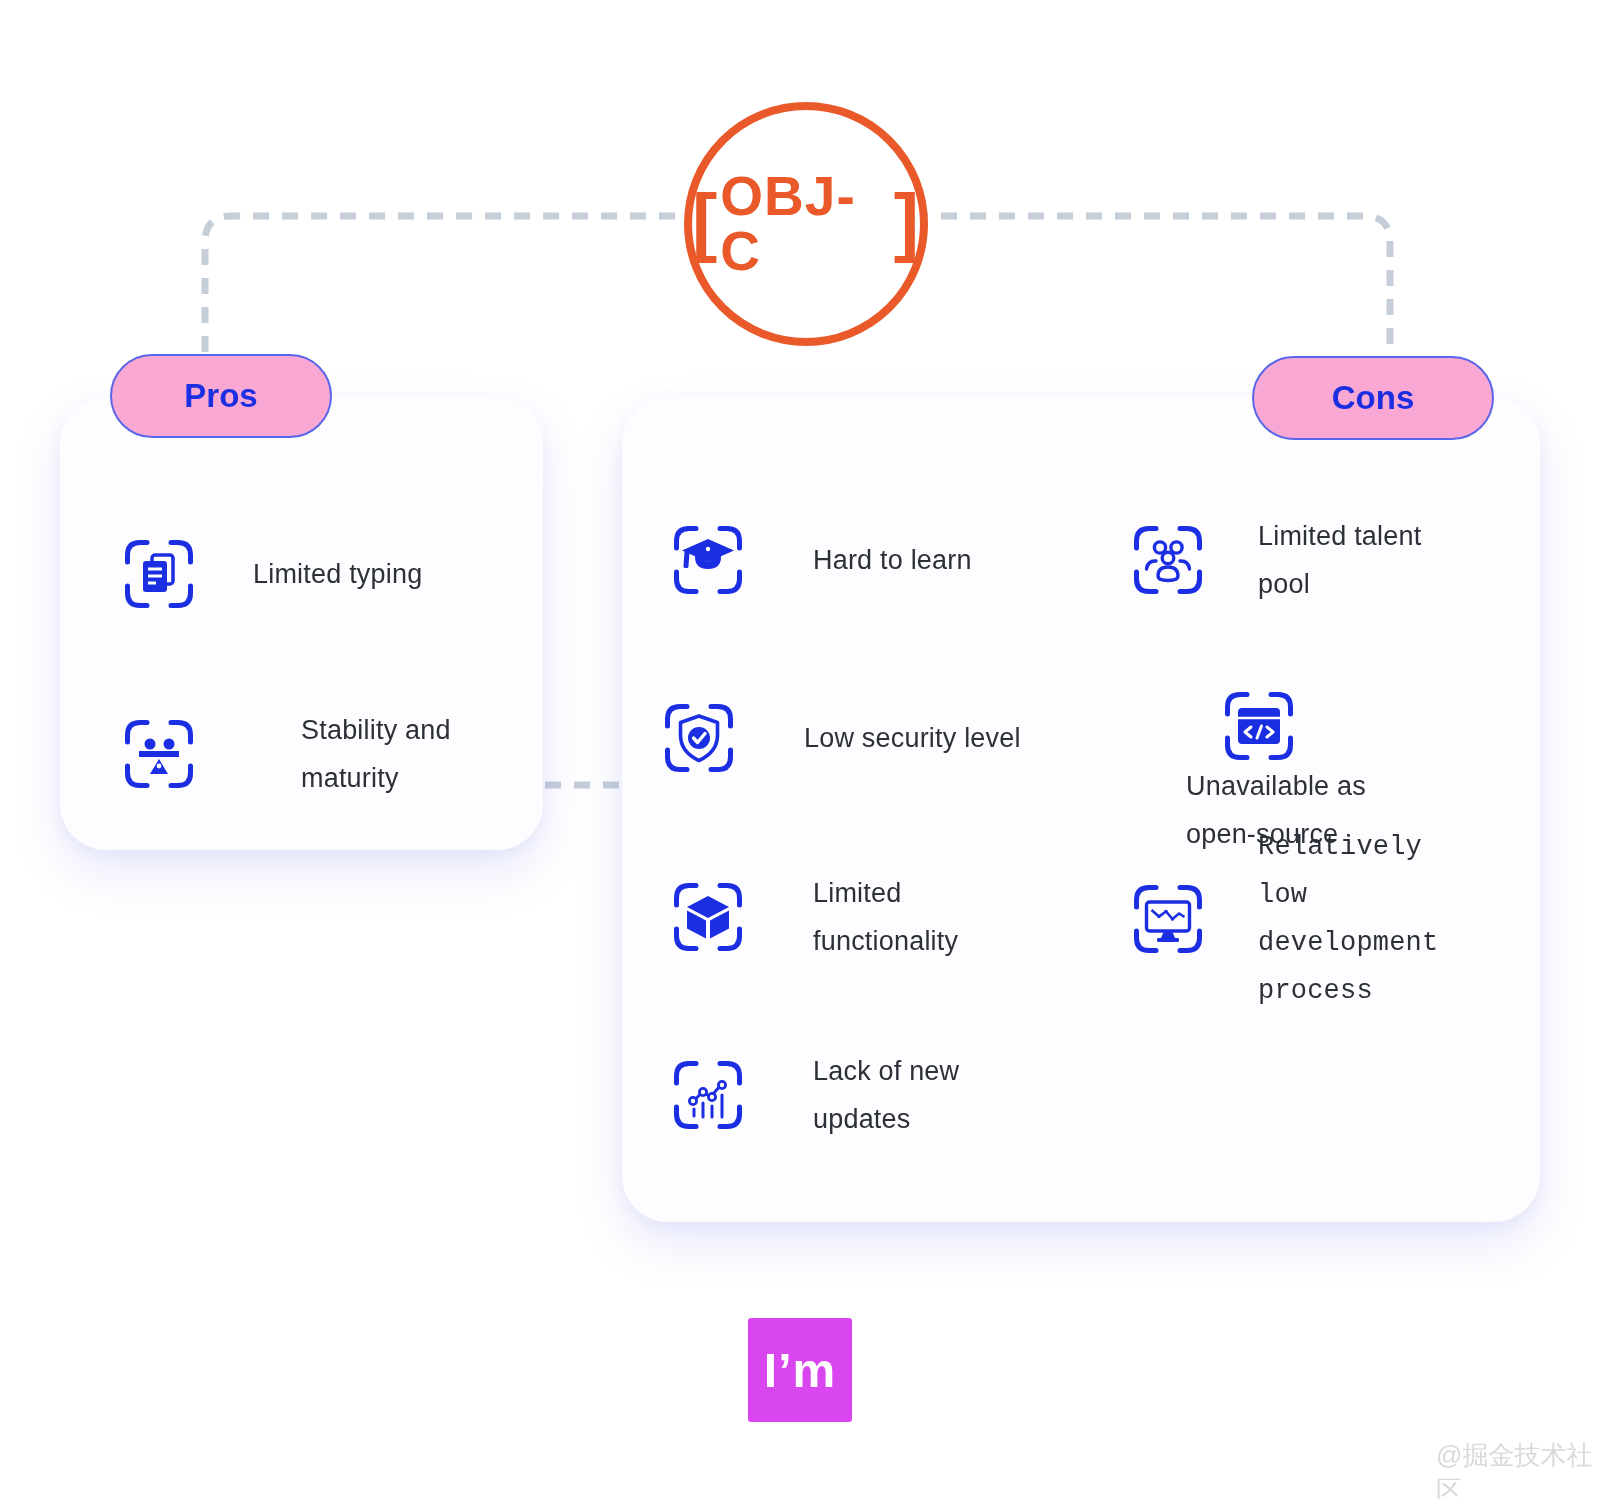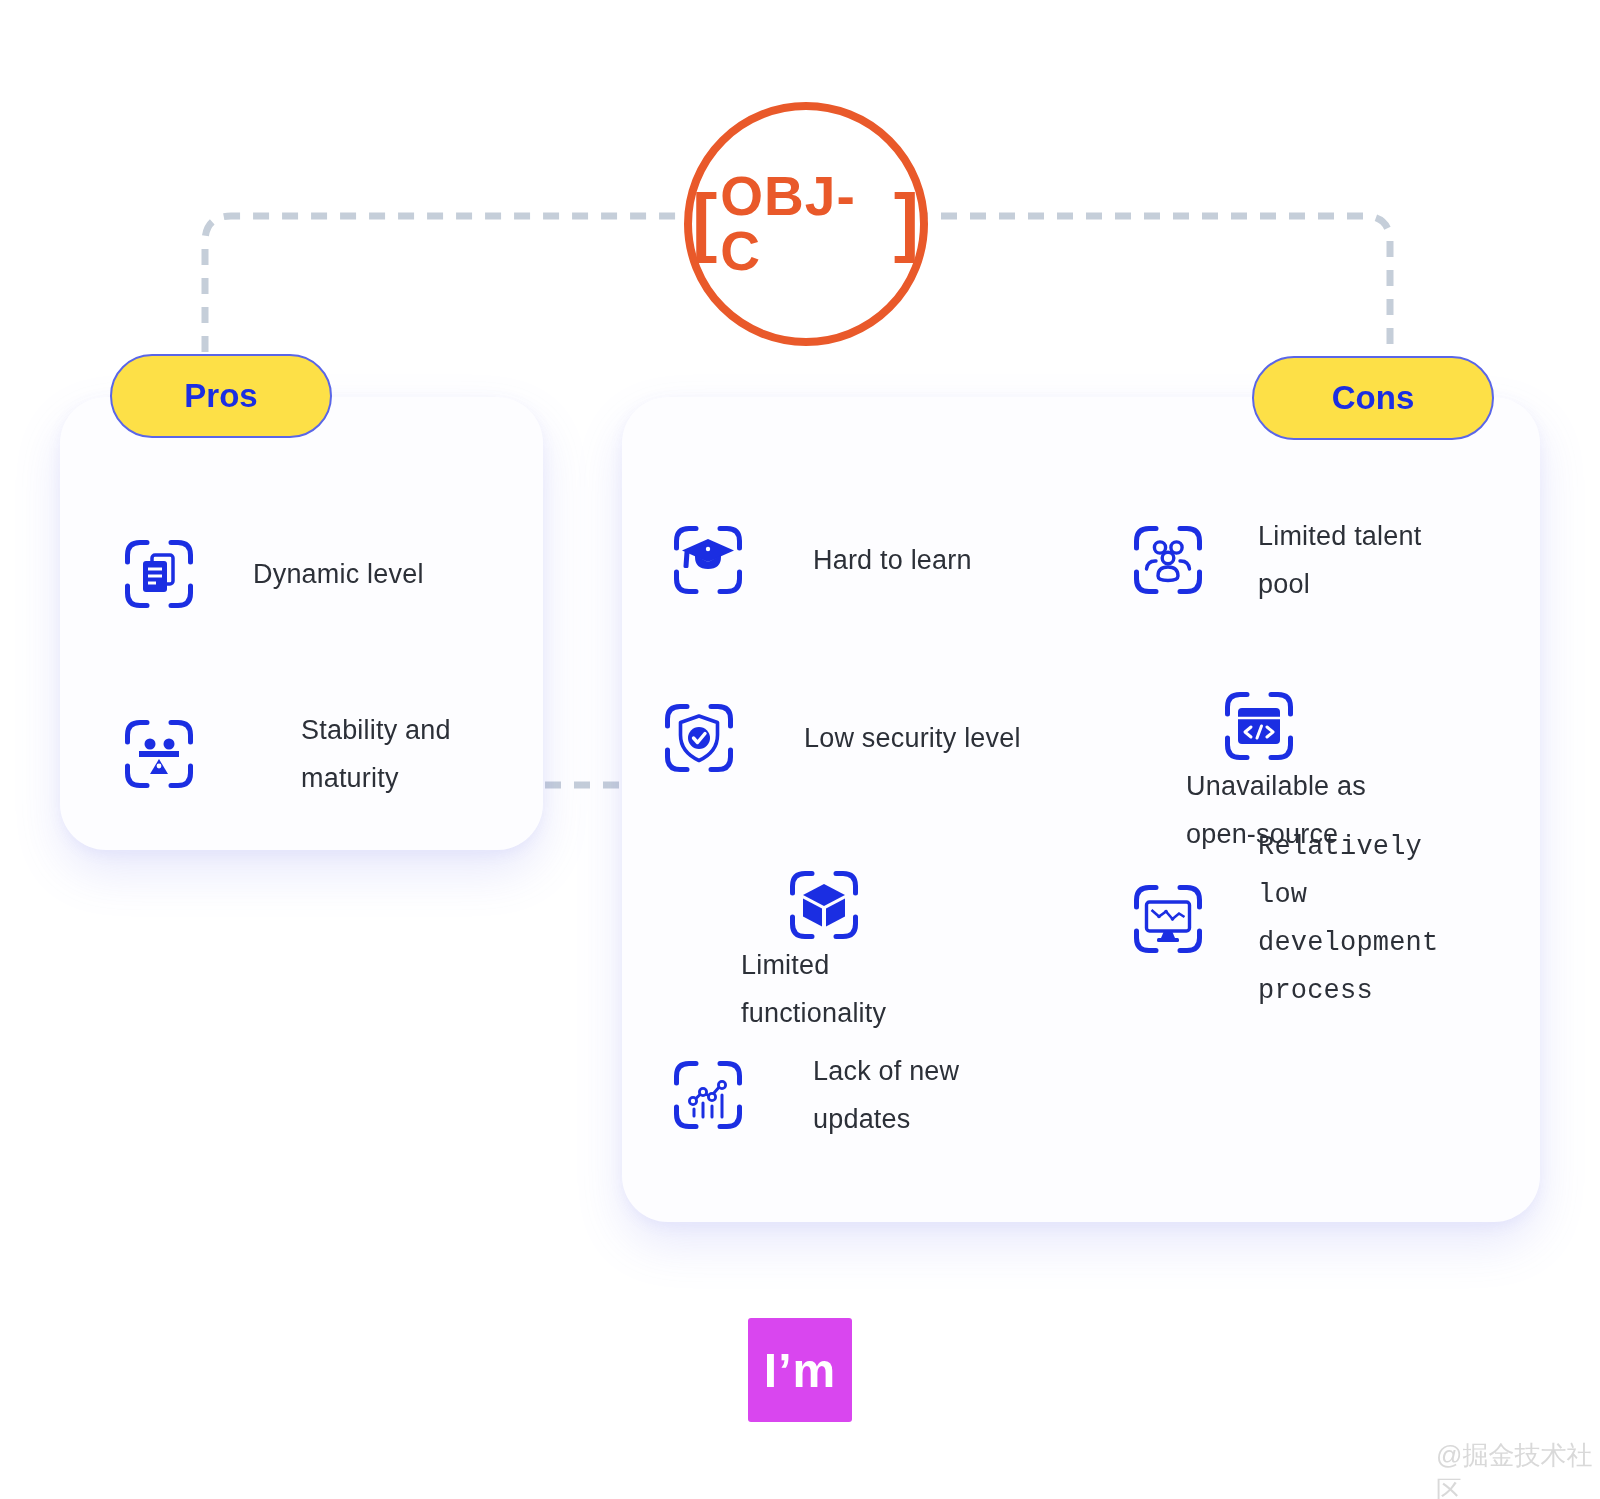--- a/index.html
+++ b/index.html
@@ -17,21 +17,21 @@
     display:flex;align-items:center;justify-content:center;
   }
   .obj-title{color:#e9592a;font-weight:800;font-size:55px;letter-spacing:1px;
     display:flex;align-items:center;line-height:1;}
   .obj-title .bk{font-size:76px;font-weight:700;position:relative;top:-3px;}
   .obj-title .bk.l{margin-right:2px;}
   .obj-title .bk.r{margin-left:2px;}
 
   
   .pill{
-    position:absolute;z-index:3;background:#fde047;border:2px solid #5a66e8;
+    position:absolute;z-index:3;background:#f9a8d4;border:2px solid #5a66e8;
     border-radius:44px;display:flex;align-items:center;justify-content:center;
     color:#1b2ee2;font-size:33px;font-weight:700;
   }
   .pill.pros{left:110px;top:354px;width:218px;height:80px;}
   .pill.cons{left:1252px;top:356px;width:238px;height:80px;}
 
   
   .card{
     position:absolute;background:#fdfdff;border-radius:46px;z-index:2;
     box-shadow:0 22px 48px rgba(110,120,235,0.16), 0 4px 14px rgba(110,120,235,0.08);
@@ -109,21 +109,21 @@
     <span class="vf">
       <svg viewBox="0 0 72 72" width="72" height="72">
         <use href="#vf-frame"></use>
         <rect x="29" y="17" width="21" height="29" rx="3" fill="none" stroke="#1b2ee2" stroke-width="3.5"></rect>
         <rect x="20" y="23" width="24" height="31" rx="3" fill="#1b2ee2"></rect>
         <line x1="25" y1="31" x2="39" y2="31" stroke="#fff" stroke-width="3"></line>
         <line x1="25" y1="38" x2="39" y2="38" stroke="#fff" stroke-width="3"></line>
         <line x1="25" y1="45" x2="33" y2="45" stroke="#fff" stroke-width="3"></line>
       </svg>
     </span>
-    <span class="lbl">Dynamic level</span>
+    <span class="lbl">Limited typing</span>
   </div>
 
   <div class="row pros-col" style="left:123px;top:706px;height:96px;gap:48px;">
     <span class="vf">
       <svg viewBox="0 0 72 72" width="72" height="72">
         <use href="#vf-frame"></use>
         <circle cx="27" cy="26" r="5.5" fill="#1b2ee2"></circle>
         <circle cx="46" cy="26" r="5.5" fill="#1b2ee2"></circle>
         <rect x="16" y="33" width="40" height="6" fill="#1b2ee2"></rect>
         <polygon points="36,41 27,56 45,56" fill="#1b2ee2"></polygon>
@@ -151,21 +151,21 @@
       <svg viewBox="0 0 72 72" width="72" height="72">
         <use href="#vf-frame"></use>
         <path d="M36 14 L54.5 20.5 V33 Q54.5 50 36 58.5 Q17.5 50 17.5 33 V20.5 Z" fill="none" stroke="#1b2ee2" stroke-width="3.6" stroke-linejoin="round"></path>
         <circle cx="36" cy="36" r="11" fill="#1b2ee2"></circle>
         <polyline points="30.5,36 34.5,40.5 42,31.5" fill="none" stroke="#fff" stroke-width="3.4" stroke-linecap="round" stroke-linejoin="round"></polyline>
       </svg>
     </span>
     <span class="lbl">Low security level</span>
   </div>
 
-  <div class="row cons-left" style="left:672px;top:869px;height:96px;flex-direction:column;">
+  <div class="row cons-left" style="left:672px;top:869px;height:96px;">
     <span class="vf">
       <svg viewBox="0 0 72 72" width="72" height="72">
         <use href="#vf-frame"></use>
         <polygon points="36,15 57,26 36,37 15,26" fill="#1b2ee2"></polygon>
         <polygon points="15,29.5 34,39.5 34,57.5 15,47.5" fill="#1b2ee2"></polygon>
         <polygon points="57,29.5 38,39.5 38,57.5 57,47.5" fill="#1b2ee2"></polygon>
       </svg>
     </span>
     <span class="lbl">Limited functionality</span>
   </div>

